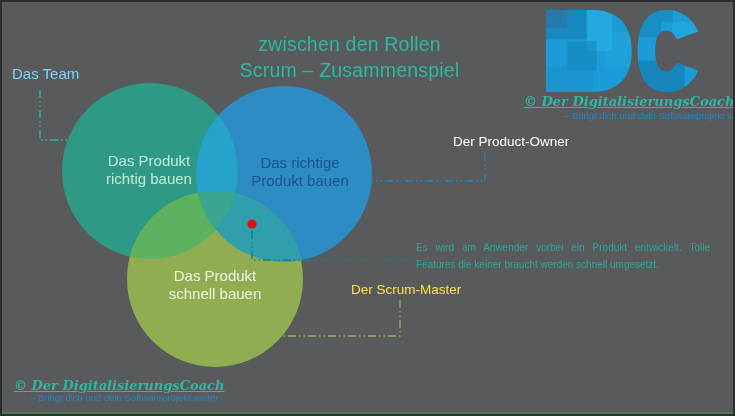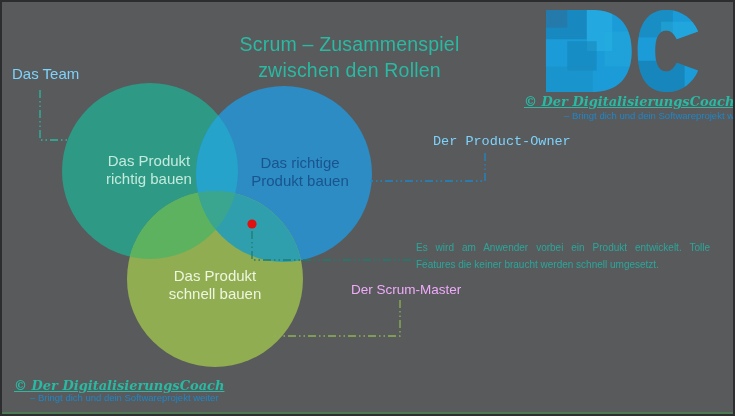--- a/index.html
+++ b/index.html
@@ -10,22 +10,22 @@
   }
   #bottom-green{position:absolute;left:0;right:0;bottom:0;height:2px;background:#4e7a54;z-index:9;}
   #venn-svg{position:absolute;left:0;top:0;width:731px;height:412px;}
   .circle-text{font-family:"Liberation Sans",sans-serif;font-size:15px;font-weight:500;}
   #page-title{
     position:absolute;left:140px;top:29px;width:415px;text-align:center;
     color:#2ab9a2;font-size:19.5px;font-weight:500;line-height:26px;letter-spacing:.2px;
   }
   .role-label{position:absolute;font-weight:500;}
   #team-label{left:10px;top:63px;font-size:15px;color:#7dd3fc;}
-  #po-label{left:431px;top:132px;font-size:13.5px;color:#7dd3fc;font-family:Liberation Mono, monospace;}
-  #sm-label{left:349px;top:280px;font-size:13.5px;color:#f0abfc;}
+  #po-label{left:451px;top:132px;font-size:13.5px;color:#ffffff;}
+  #sm-label{left:349px;top:280px;font-size:13.5px;color:#fde047;}
   #annotation{
     position:absolute;left:414px;top:237px;width:294px;
     color:#2aa79b;font-size:10px;line-height:17px;text-align:justify;font-weight:500;
   }
   .brand-script{
     font-family:"DejaVu Serif", cursive;font-style:italic;font-weight:bold;
     color:#2ab9a2;font-size:13px;white-space:nowrap;text-decoration:underline;
   }
   .brand-tagline{color:#1e87c8;font-size:9.5px;white-space:nowrap;font-weight:500;}
   #logo-wrap{position:absolute;left:540px;top:6px;width:190px;height:112px;}
@@ -81,22 +81,22 @@
     <text class="circle-text" x="147" y="182" text-anchor="middle" fill="#c3eadd">richtig bauen</text>
 
     <text class="circle-text" x="298" y="166" text-anchor="middle" fill="#1a548f">Das richtige</text>
     <text class="circle-text" x="298" y="184" text-anchor="middle" fill="#1a548f">Produkt bauen</text>
 
     <text class="circle-text" x="213" y="279" text-anchor="middle" fill="#eef5e0">Das Produkt</text>
     <text class="circle-text" x="213" y="297" text-anchor="middle" fill="#eef5e0">schnell bauen</text>
   </svg>
 
   <div id="page-title">
+    <div>zwischen den Rollen</div>
     <div>Scrum – Zusammenspiel</div>
-    <div>zwischen den Rollen</div>
   </div>
 
   <div class="role-label" id="team-label">Das Team</div>
   <div class="role-label" id="po-label">Der Product-Owner</div>
   <div class="role-label" id="sm-label">Der Scrum-Master</div>
 
   <div id="annotation">Es wird am Anwender vorbei ein Produkt entwickelt. Tolle Features die keiner braucht werden schnell umgesetzt.</div>
 
   <div id="logo-wrap">
     <svg id="logo-svg" viewBox="0 0 160 88">

